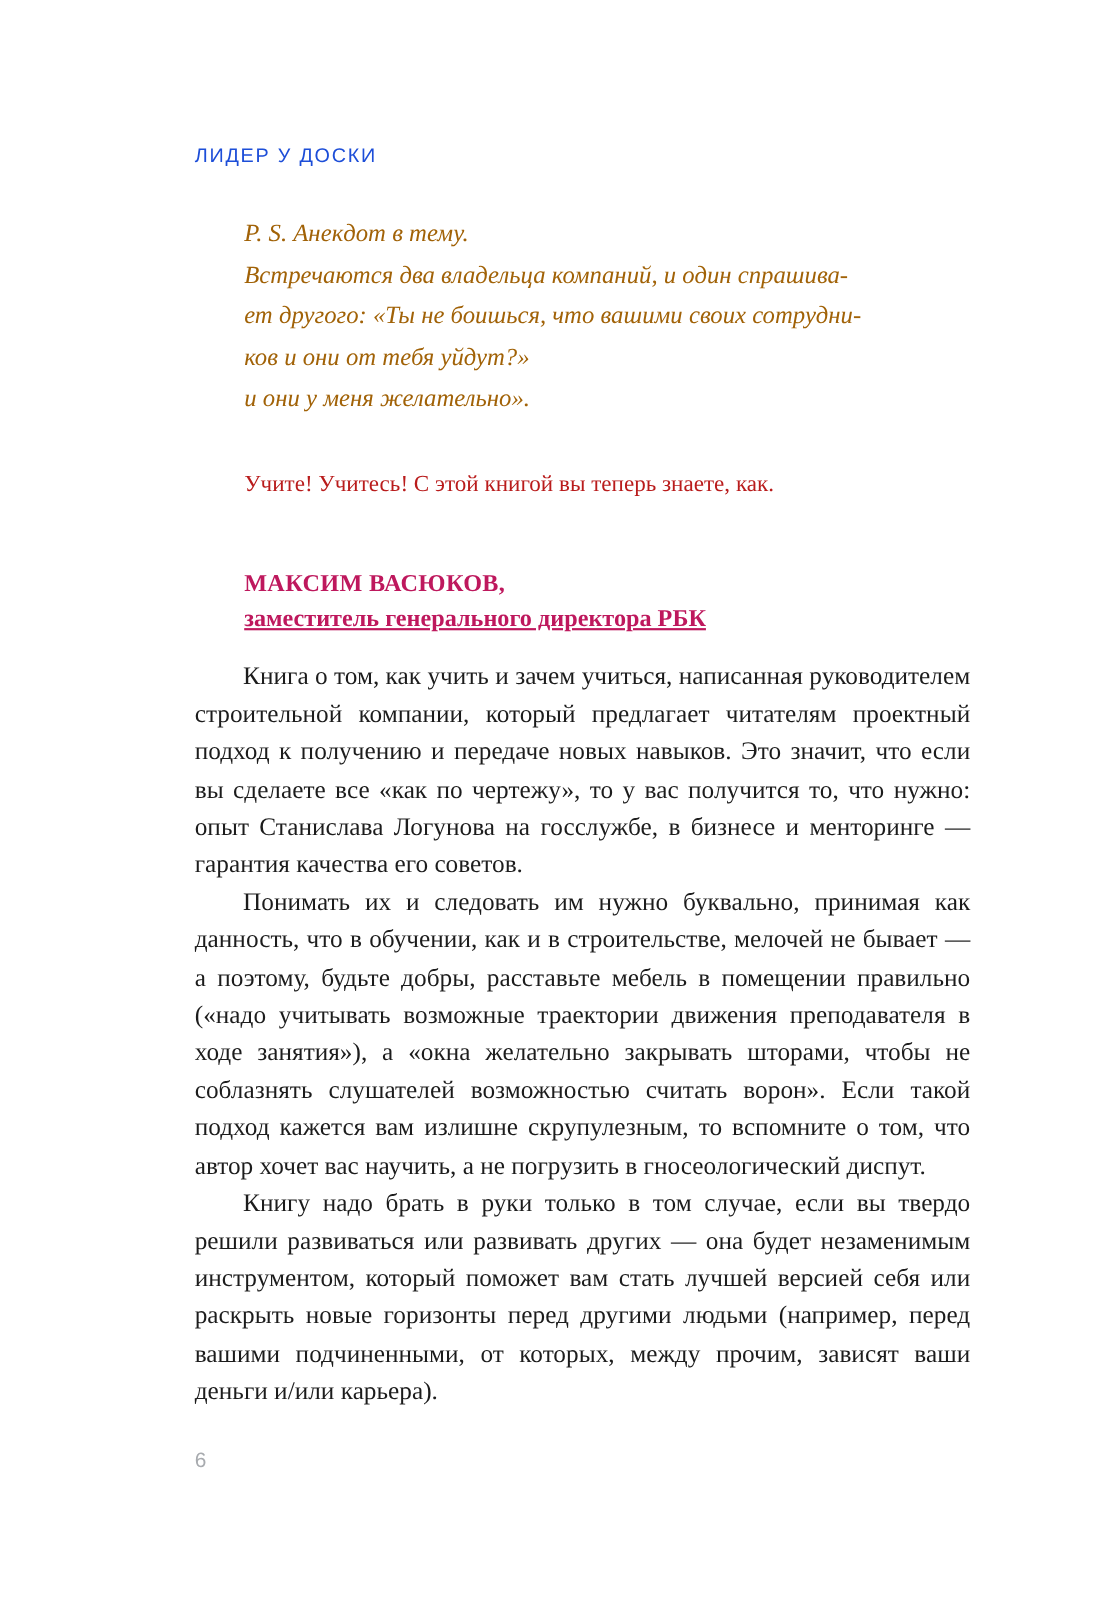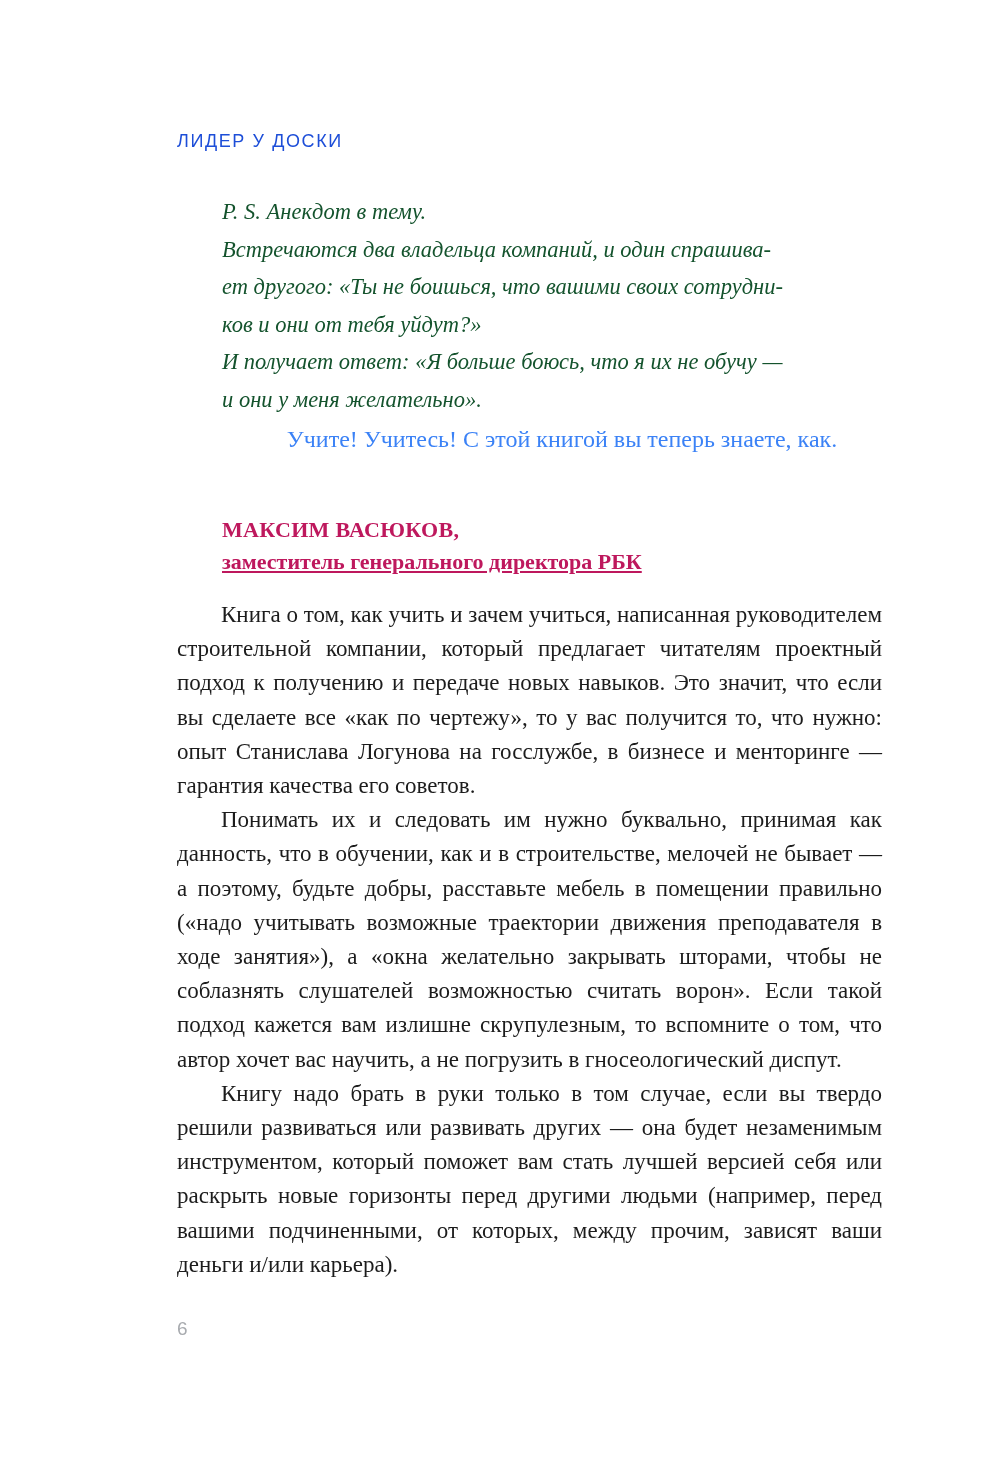--- a/index.html
+++ b/index.html
@@ -41,41 +41,40 @@
   
   .epigraph {
     position: absolute;
     left: 222px;
     top: 193px;
     width: 660px;
     font-family: "Liberation Serif", "DejaVu Serif", serif;
     font-style: italic;
     font-size: 22.5px;
     line-height: 37.5px;
-    color: #14532d;
+    color: #a16207;
     text-align: left;
   }
   .epigraph p {
     margin: 0;
   }
   .epigraph .line {
     display: block;
     white-space: nowrap;
   }
 
   
   .closing-line {
     position: absolute;
     left: 222px;
     top: 422px;
     width: 680px;
-    font-size: 24px;
+    font-size: 21px;
     line-height: 34px;
-    color: #3b82f6;
-    text-align: center;
+    color: #b91c1c;
   }
 
   
   .attribution {
     position: absolute;
     left: 222px;
     top: 514px;
     width: 680px;
     font-weight: bold;
     font-size: 22px;
@@ -126,21 +125,20 @@
 <div class="page">
 
   <div class="running-header">ЛИДЕР У ДОСКИ</div>
 
   <div class="epigraph">
     <p>
       <span class="line">P. S. Анекдот в тему.</span>
       <span class="line">Встречаются два владельца компаний, и один спрашива-</span>
       <span class="line">ет другого: «Ты не боишься, что вашими своих сотрудни-</span>
       <span class="line">ков и они от тебя уйдут?»</span>
-      <span class="line">И получает ответ: «Я больше боюсь, что я их не обучу —</span>
       <span class="line">и они у меня желательно».</span>
     </p>
   </div>
 
   <div class="closing-line">Учите! Учитесь! С этой книгой вы теперь знаете, как.</div>
 
   <div class="attribution">
     <span class="name">МАКСИМ ВАСЮКОВ,</span>
     <span class="role">заместитель генерального директора РБК</span>
   </div>

